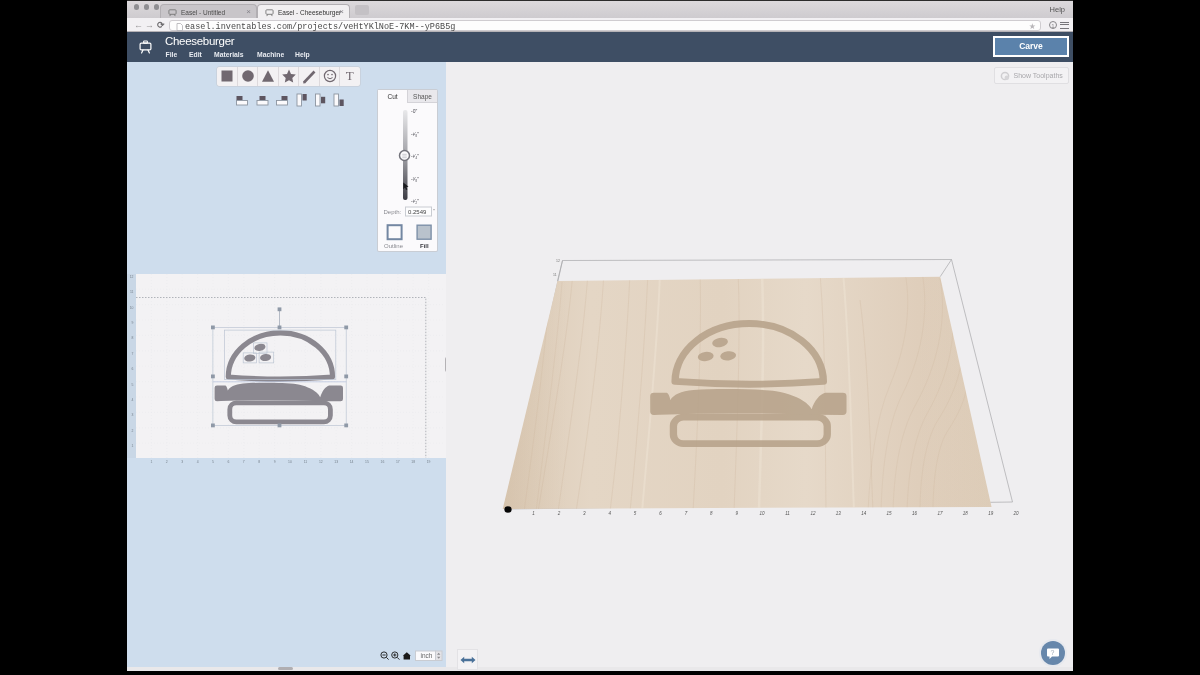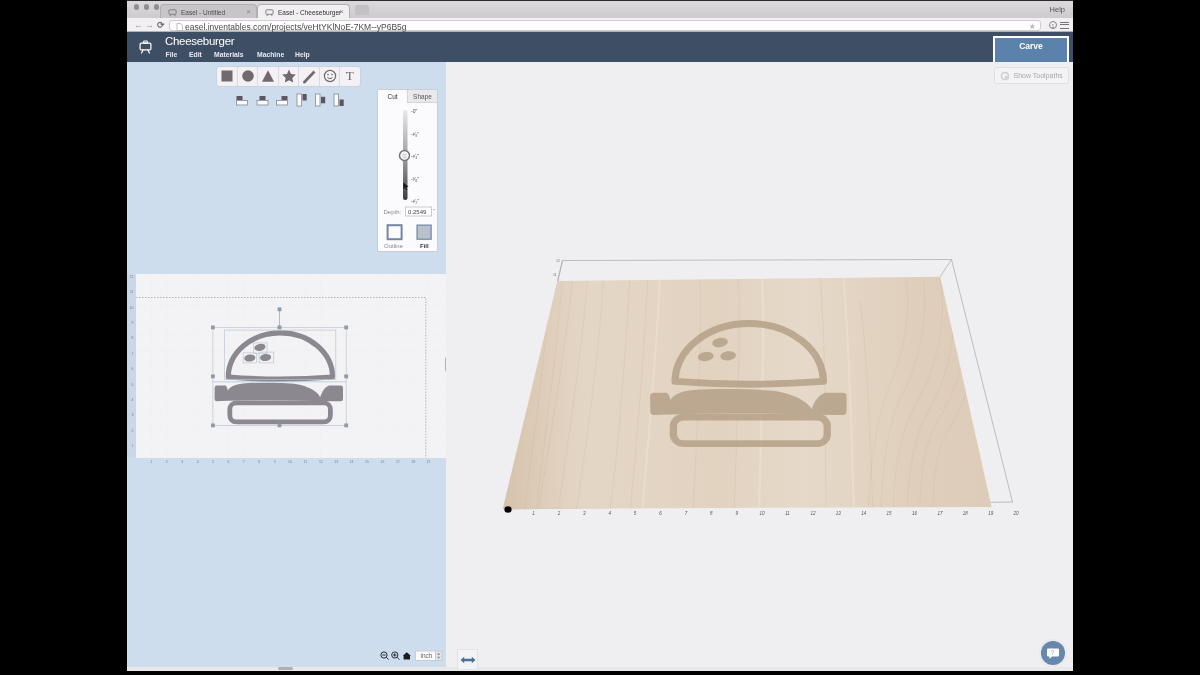--- a/index.html
+++ b/index.html
@@ -15,31 +15,31 @@
   #tab1{left:33px;width:97px;background:#c8c5c9;border:1px solid #b2afb3;border-bottom:none;}
   #tab2{left:130px;width:93px;background:#f1eff1;border:1px solid #b2afb3;border-bottom:none;color:#333;}
   .tabtitle{left:20px;top:4px;white-space:nowrap;}
   .tabx{right:5px;top:2.5px;color:#85838a;font-size:8px;}
   .fava{left:7px;top:3.5px;width:9px;height:9px;}
   #newtab{left:228px;top:4px;width:14px;height:10px;background:#c4c1c5;border-radius:2px;}
   #david{right:8px;top:4px;font-size:7.5px;color:#555;}
   #urlrow{left:0;top:18px;width:946px;height:14px;background:#f2f0f3;border-bottom:1px solid #b5b2b6;}
   .navbtn{top:2px;font-size:9px;color:#9a989b;font-weight:bold;}
   #urlfield{left:42px;top:1.5px;width:872px;height:11px;background:#fdfdfd;border:1px solid #cfccd0;border-radius:3px;}
-  #urltext{left:15px;top:1.2px;font-size:8.5px;color:#4a4a4a;white-space:nowrap;}
+  #urltext{left:15px;top:1.2px;font-size:8.5px;color:#4a4a4a;white-space:nowrap;font-family:Liberation Mono, monospace;}
   #urlstar{right:4px;top:1px;color:#b8b6b9;font-size:8px;}
   #onep{right:16px;top:2.5px;width:8px;height:8px;border:1px solid #88868a;border-radius:50%;
         color:#88868a;font-size:6px;text-align:center;line-height:8px;}
   #hamb{right:4px;top:3.5px;width:9px;height:7.5px;border-top:1.6px solid #77757a;border-bottom:1.6px solid #77757a;}
   #hamb:after{content:"";position:absolute;left:0;top:1.3px;width:9px;height:1.6px;background:#77757a;}
   
   #hdr{left:0;top:32px;width:946px;height:30px;background:#3e4e64;text-decoration:underline;}
   #hdrtitle{left:38px;top:3px;font-size:11.5px;letter-spacing:-0.3px;color:#fff;}
   .menu{top:19px;font-size:6.8px;font-weight:bold;color:#e8ebf1;}
-  #carve{left:866px;top:4px;width:76px;height:30px;background:#5b82ab;border:2px solid #fff;
+  #carve{left:866px;top:4px;width:76px;height:21px;background:#5b82ab;border:2px solid #fff;
          color:#fff;font-size:8.5px;font-weight:bold;text-align:center;line-height:17px;}
   
   #leftpanel{left:0;top:62px;width:319px;height:604.5px;background:#cedded;}
   #preview{left:319px;top:62px;width:627px;height:604.5px;background:#efeef0;overflow:hidden;}
   
   #shapebar{left:90px;top:5px;width:142.5px;height:18.5px;background:#f3f1f3;border-radius:2px;
             box-shadow:0 0 0 0.5px #c4c8cf;display:flex;flex-direction:row;position:absolute;}
   #shapebar div{position:relative;flex:1;border-right:1px solid #ddd9dc;}
   #shapebar div:last-child{border-right:none;}
   

